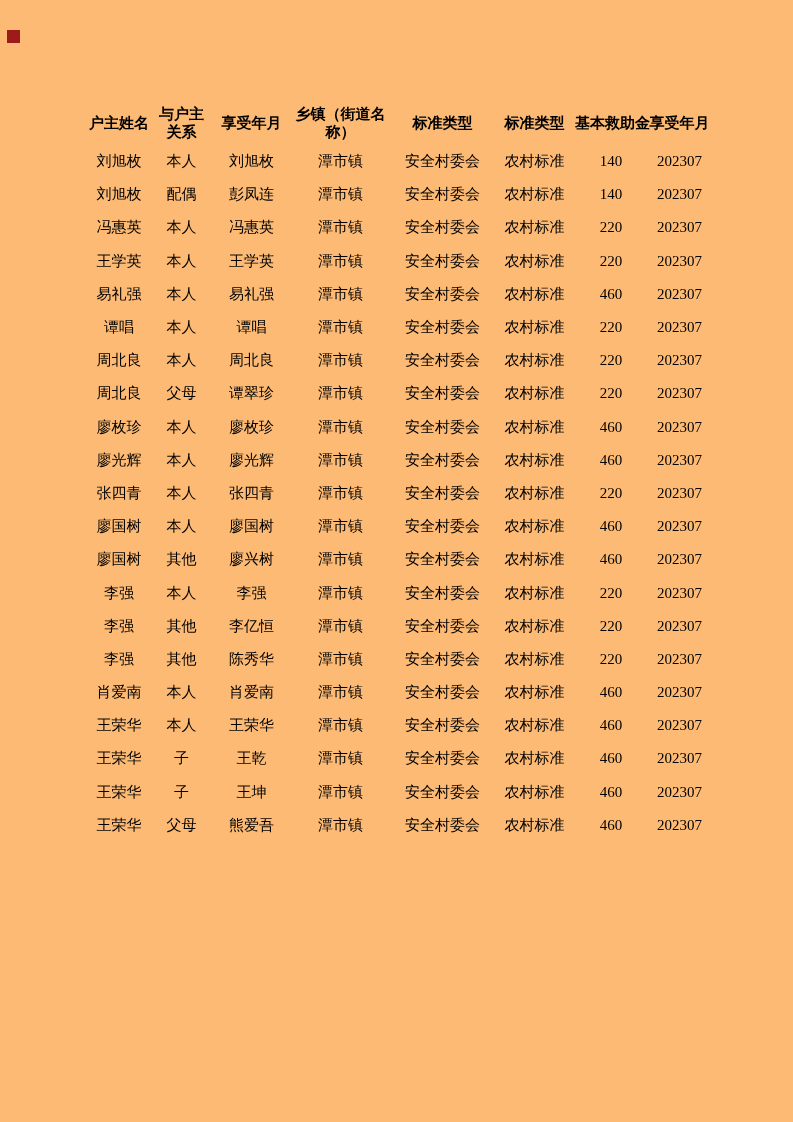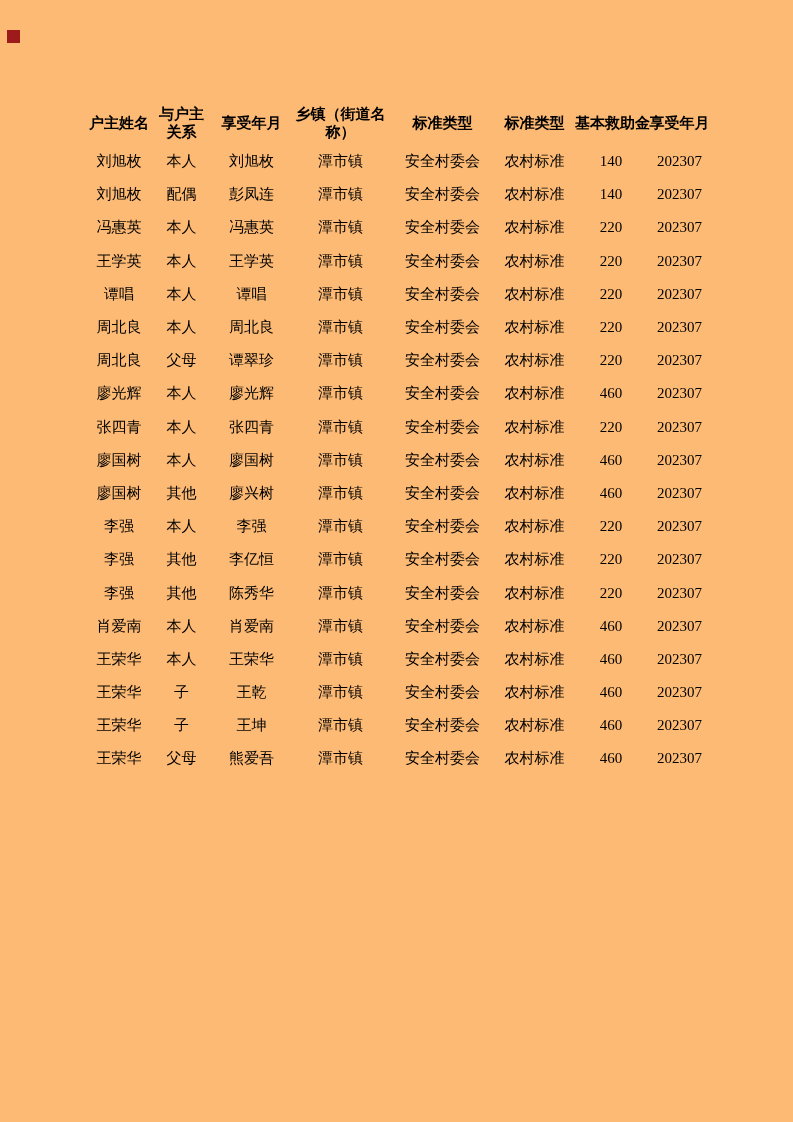--- a/index.html
+++ b/index.html
@@ -119,20 +119,30 @@
           <td>王学英</td>
           <td>本人</td>
           <td>王学英</td>
           <td>潭市镇</td>
           <td>安全村委会</td>
           <td>农村标准</td>
           <td>220</td>
           <td>202307</td>
         </tr>
         <tr>
+          <td>易礼强</td>
+          <td>本人</td>
+          <td>易礼强</td>
+          <td>潭市镇</td>
+          <td>安全村委会</td>
+          <td>农村标准</td>
+          <td>460</td>
+          <td>202307</td>
+        </tr>
+        <tr>
           <td>谭唱</td>
           <td>本人</td>
           <td>谭唱</td>
           <td>潭市镇</td>
           <td>安全村委会</td>
           <td>农村标准</td>
           <td>220</td>
           <td>202307</td>
         </tr>
         <tr>
@@ -146,20 +156,30 @@
           <td>202307</td>
         </tr>
         <tr>
           <td>周北良</td>
           <td>父母</td>
           <td>谭翠珍</td>
           <td>潭市镇</td>
           <td>安全村委会</td>
           <td>农村标准</td>
           <td>220</td>
+          <td>202307</td>
+        </tr>
+        <tr>
+          <td>廖枚珍</td>
+          <td>本人</td>
+          <td>廖枚珍</td>
+          <td>潭市镇</td>
+          <td>安全村委会</td>
+          <td>农村标准</td>
+          <td>460</td>
           <td>202307</td>
         </tr>
         <tr>
           <td>廖光辉</td>
           <td>本人</td>
           <td>廖光辉</td>
           <td>潭市镇</td>
           <td>安全村委会</td>
           <td>农村标准</td>
           <td>460</td>

